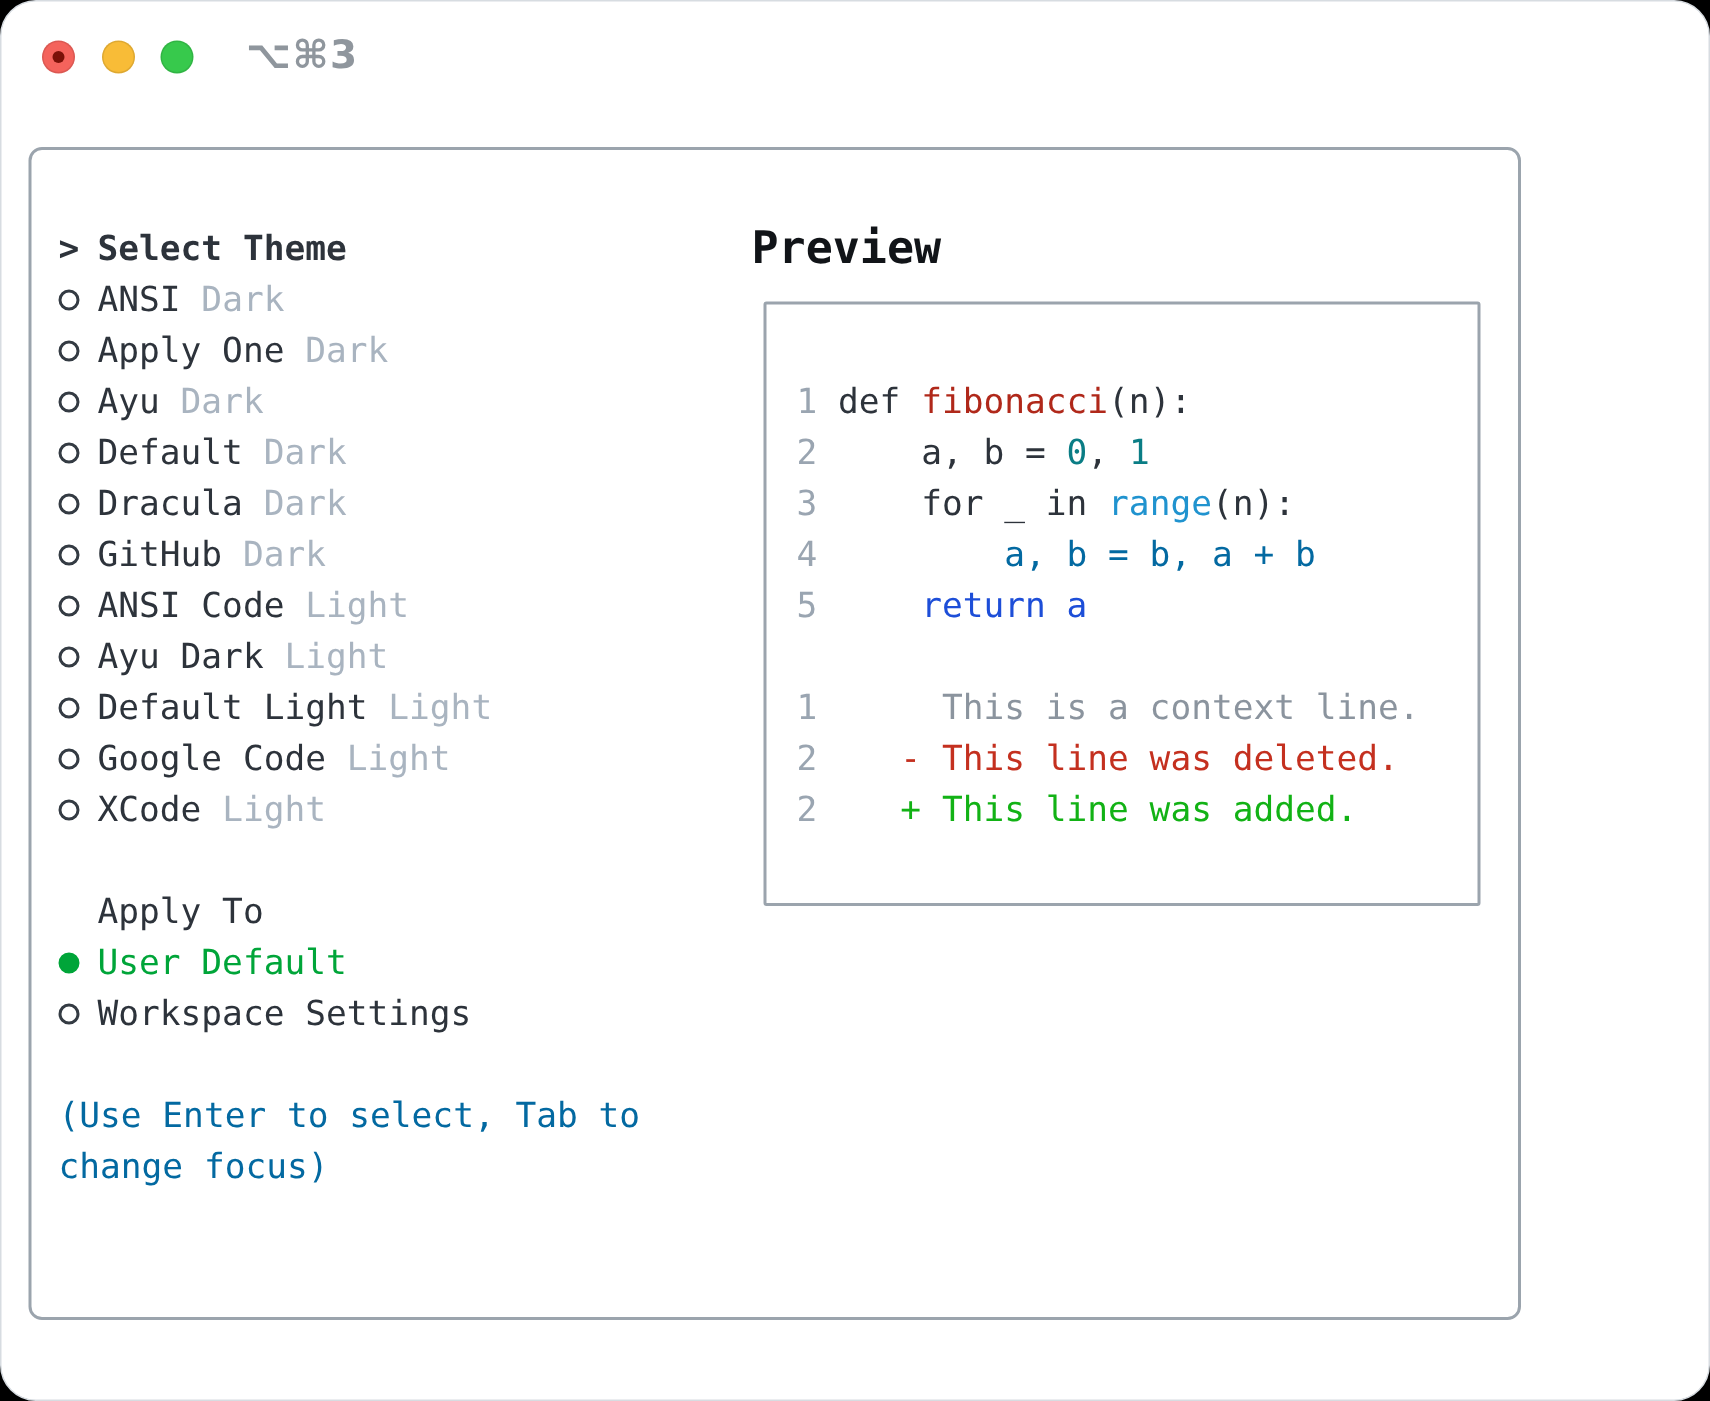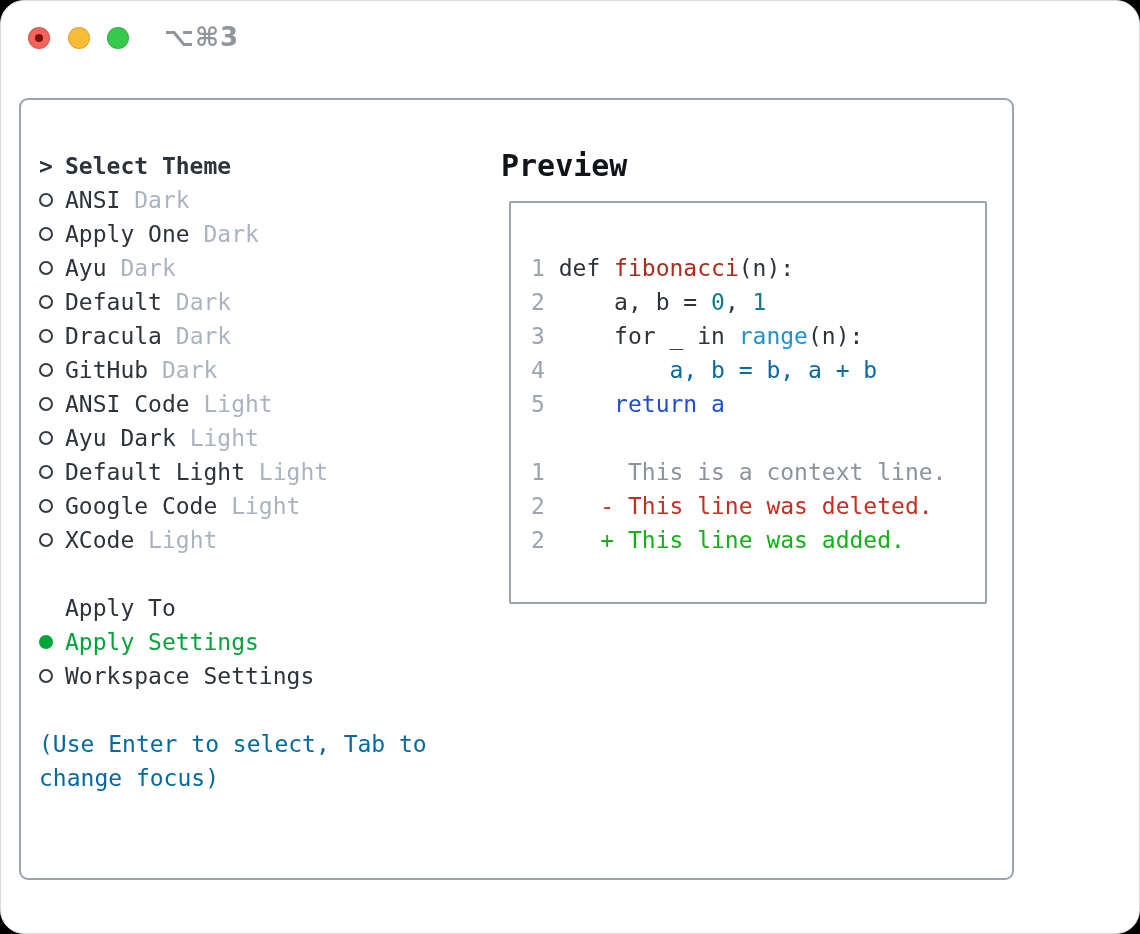--- a/index.html
+++ b/index.html
@@ -180,21 +180,21 @@
       <div class="spacer"></div>
       <div class="row">
         <span class="icon-slot"></span>
         <span class="rowtext">Apply To</span>
       </div>
       <div>
           <div class="row">
             <span class="icon-slot">
               <span class="bullet" style="background: rgb(0, 165, 57); border-color: rgb(0, 165, 57);"></span>
             </span>
-            <span class="rowtext"><span style="color: rgb(0, 165, 57);">Apply Settings</span></span>
+            <span class="rowtext"><span style="color: rgb(0, 165, 57);">User Default</span></span>
           </div>
           <div class="row">
             <span class="icon-slot">
               <span class="bullet"></span>
             </span>
             <span class="rowtext"><span>Workspace Settings</span></span>
           </div>
         </div>
       <div class="spacer"></div>
       <div class="hint" style="color: #0369a1;">(Use Enter to select, Tab to change focus)</div>

